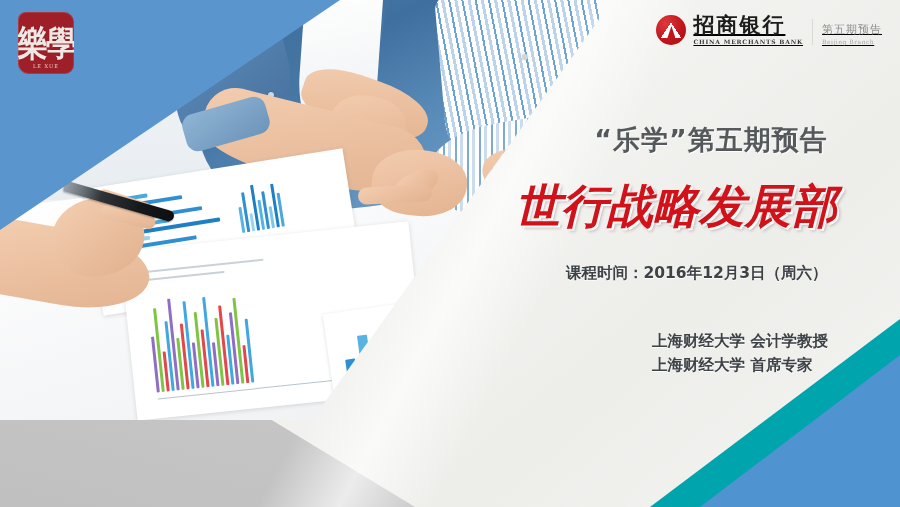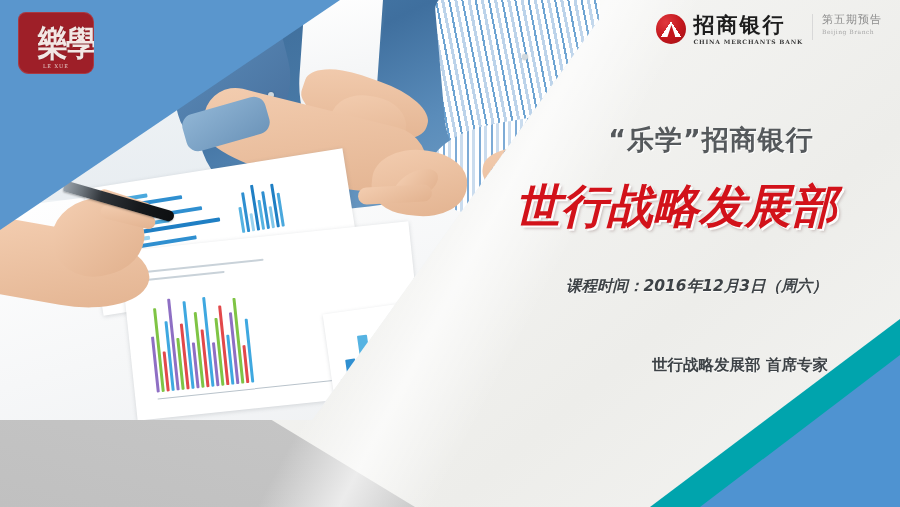--- a/index.html
+++ b/index.html
@@ -191,21 +191,20 @@
     -webkit-clip-path:polygon(0 0, 340px 0, 0 230px);
   }
 
   .seal{
     position:absolute;left:18px;top:12px;width:56px;height:62px;
     background:#9e1f28;
     border-radius:8px 10px 9px 11px;
     box-shadow:inset 0 0 0 1px rgba(255,255,255,.12);
     display:flex;align-items:center;justify-content:center;
     overflow:hidden;
-    padding-left:20px;
   }
   .seal-char{
     color:#f3e7e4;font-family:"DejaVu Serif","Liberation Serif",serif;
     font-size:30px;font-weight:700;line-height:1;letter-spacing:-2px;
     transform:scale(1.02,1.15);
     text-shadow:0 0 1px rgba(0,0,0,.4);
   }
   .seal-sub{
     position:absolute;bottom:5px;left:0;right:0;text-align:center;
     color:#e7cfcb;font-size:5px;letter-spacing:1px;
@@ -213,21 +212,21 @@
   }
   .logo-word{
     position:absolute;left:84px;top:22px;
     color:#3b4450;font-size:30px;letter-spacing:6px;font-weight:400;
     font-family:"DejaVu Sans","Liberation Sans",sans-serif;
   }
 
   
   .cmb{
     position:absolute;right:18px;top:14px;
-    display:flex;align-items:flex-start;gap:7px;
+    display:flex;align-items:flex-end;gap:7px;text-decoration:underline;
   }
   .cmb-mark{
     width:30px;height:30px;border-radius:50%;
     background:radial-gradient(circle at 32% 28%,#e0383d 0%,#c2161c 55%,#9d0f14 100%);
     position:relative;flex:none;
   }
   .cmb-mark:before{
     content:"";position:absolute;left:5px;top:8px;width:20px;height:15px;
     background:
       linear-gradient(to bottom right,transparent 48%,#fff 48%) 0 0/10px 15px no-repeat,
@@ -272,21 +271,21 @@
     font-size:46px;font-weight:700;font-style:italic;
     color:#d2121a;letter-spacing:0px;white-space:nowrap;
     text-shadow:2px 2px 0 rgba(255,255,255,.95), 3px 3px 3px rgba(120,90,90,.35);
   }
   .meta{
     position:absolute;left:566px;
     font-family:"DejaVu Sans","Liberation Sans",sans-serif;
     color:#3d4246;font-size:15.5px;font-weight:700;white-space:nowrap;
     text-shadow:0 1px 0 rgba(255,255,255,.8);
   }
-  .m1{top:276px;font-style:italic;}
+  .m1{top:263px;}
   .m2{top:300px;}
   .m3{top:331px;left:652px;}
   .m4{top:355px;left:652px;}
 
   
   .teal-band{
     position:absolute;right:0;bottom:0;width:250px;height:230px;
     background:#00a4ad;
     clip-path:polygon(250px 42px, 250px 230px, 0 230px);
     -webkit-clip-path:polygon(250px 42px, 250px 230px, 0 230px);
@@ -448,18 +447,19 @@
     <div class="cmb-div"></div>
     <div>
       <div class="cmb-branch-zh">第五期预告</div>
       <div class="cmb-branch-en">Beijing Branch</div>
     </div>
   </div>
 
   <div class="teal-band"></div>
   <div class="blue-band"></div>
 
-  <div class="headline">“乐学”招商银行</div>
+  <div class="headline">“乐学”第五期预告</div>
   <div class="maintitle">世行战略发展部</div>
   <div class="meta m1">课程时间：2016年12月3日（周六）</div>
-  <div class="meta m4">世行战略发展部 首席专家</div>
+  <div class="meta m3">上海财经大学 会计学教授</div>
+  <div class="meta m4">上海财经大学 首席专家</div>
 
 </div>
 
 </body></html>

